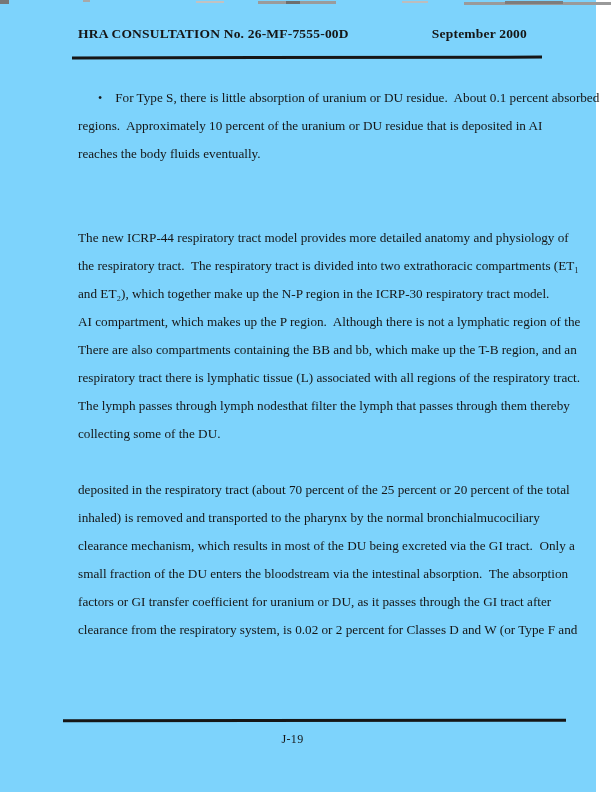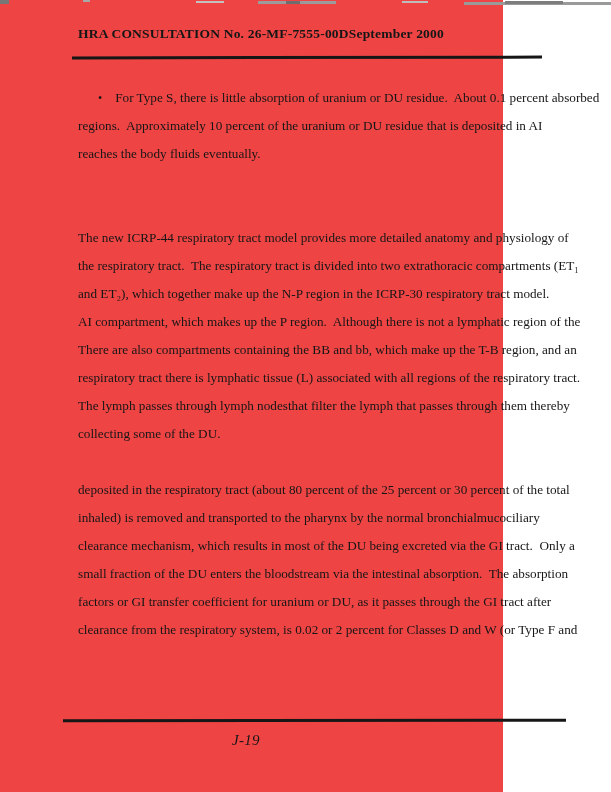--- a/index.html
+++ b/index.html
@@ -5,22 +5,22 @@
   html, body { margin: 0; padding: 0; }
   body {
     width: 611px; height: 792px;
     background: #ffffff;
     font-family: "Liberation Serif", "DejaVu Serif", serif;
     color: #161616;
     overflow: hidden;
   }
   .page {
     position: relative;
-    width: 503px; height: 792px;
-    background: #ef4444;
+    width: 596px; height: 792px;
+    background: #7dd3fc;
   }
   
   .header-row {
     position: absolute;
     top: 26px; left: 78px; right: 69px;
     display: flex;
     justify-content: space-between;
     align-items: baseline;
     font-weight: bold;
     font-size: 13.5px;
@@ -58,23 +58,22 @@
     position: absolute;
     top: 719px; left: 63px;
     width: 503px; height: 3px;
     background: #161616;
     transform: rotate(-0.08deg);
   }
   .footer-pagenum {
     position: absolute;
     top: 732px; left: 0; right: 11px;
     text-align: center;
-    font-size: 15px;
+    font-size: 12px;
     letter-spacing: 0.3px;
-    font-style: italic;
   }
   
   .artifact { position: absolute; }
   .a1 { top: 0; left: 0;   width: 9px;  height: 4px; background: #777; }
   .a2 { top: 0; left: 83px; width: 7px;  height: 2px; background: #a8a8a8; }
   .a3 { top: 1px; left: 196px; width: 28px; height: 2px; background: #c2c2c2; }
   .a4 { top: 1px; left: 258px; width: 78px; height: 3px; background: #9b9b9b; }
   .a5 { top: 1px; left: 286px; width: 14px; height: 3px; background: #6e6e6e; }
   .a6 { top: 1px; left: 402px; width: 26px; height: 2px; background: #bdbdbd; }
   .a7 { top: 2px; left: 464px; width: 147px; height: 3px; background: #9a9a9a; }
@@ -116,21 +115,21 @@
         <div class="line">AI compartment, which makes up the P region.  Although there is not a lymphatic region of the</div>
         <div class="line">There are also compartments containing the BB and bb, which make up the T-B region, and an</div>
         <div class="line">respiratory tract there is lymphatic tissue (L) associated with all regions of the respiratory tract.</div>
         <div class="line">The lymph passes through lymph nodesthat filter the lymph that passes through them thereby</div>
         <div class="line">collecting some of the DU.</div>
       </div>
   </div>
 
   <div class="para" id="para-amad">
     <div>
-        <div class="line">deposited in the respiratory tract (about 80 percent of the 25 percent or 30 percent of the total</div>
+        <div class="line">deposited in the respiratory tract (about 70 percent of the 25 percent or 20 percent of the total</div>
         <div class="line">inhaled) is removed and transported to the pharynx by the normal bronchialmucociliary</div>
         <div class="line">clearance mechanism, which results in most of the DU being excreted via the GI tract.  Only a</div>
         <div class="line">small fraction of the DU enters the bloodstream via the intestinal absorption.  The absorption</div>
         <div class="line">factors or GI transfer coefficient for uranium or DU, as it passes through the GI tract after</div>
         <div class="line">clearance from the respiratory system, is 0.02 or 2 percent for Classes D and W (or Type F and</div>
       </div>
   </div>
 
   <div class="footer-rule"></div>
   <div class="footer-pagenum">J-19</div>

